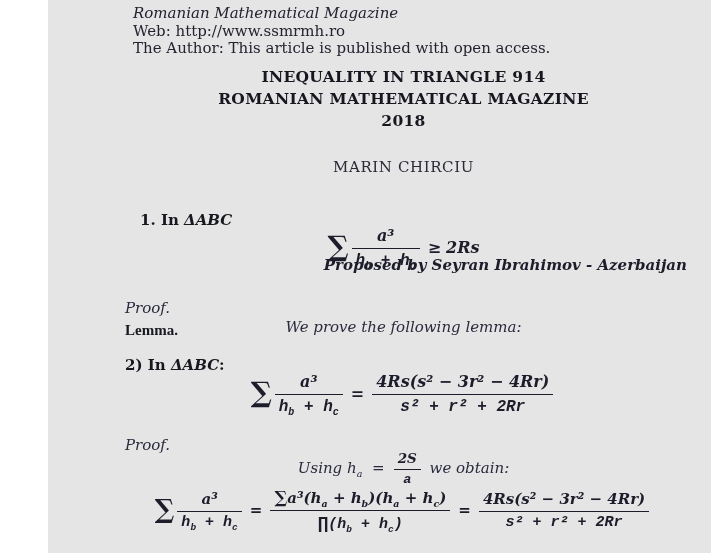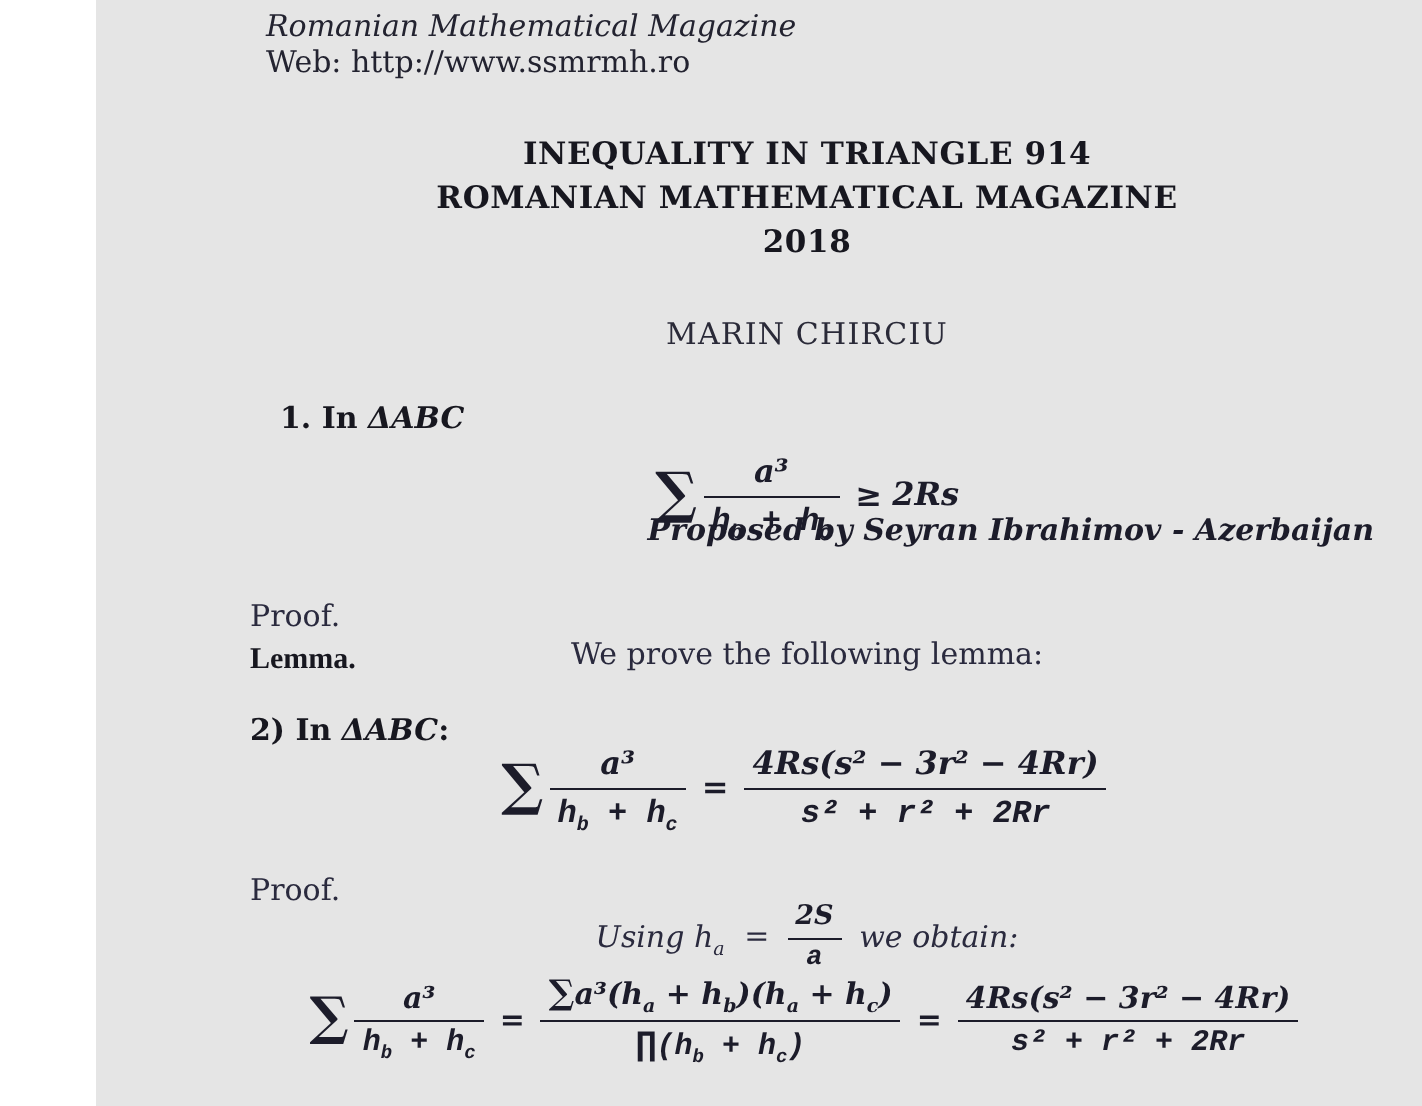--- a/index.html
+++ b/index.html
@@ -17,21 +17,21 @@
   .it{font-style:italic;}
   
   #header{left:85px;top:5px;font-size:15px;line-height:17.5px;}
   #header .line{display:block;}
   
   #title{top:66px;font-weight:bold;font-size:15.5px;line-height:22px;letter-spacing:0.3px;color:#17171f;}
   
   #author{top:158px;font-size:15px;letter-spacing:0.6px;color:#2a2a38;}
   
   .lead{font-size:15px;font-weight:bold;color:#17171f;}
-  .proofline{font-size:15px;color:#2a2a3e;}
+  .proofline{font-size:15px;font-style:italic;color:#2a2a3e;}
   
   .math{font-family:"DejaVu Serif", serif;font-style:italic;font-weight:bold;color:#1c1c2a;}
   .formula{font-size:16px;}
   .rel{font-style:normal;padding:0 5px;}
   .bigop{font-style:normal;font-size:28px;vertical-align:middle;position:relative;top:-2px;}
   .smallop{font-style:normal;font-size:17px;}
   .frac{display:inline-block;vertical-align:middle;margin:0 3px;line-height:1.25;}
   .frac .fn{display:block;padding:0 4px 2px;border-bottom:1.6px solid currentColor;}
   .frac .fd{display:block;padding:2px 4px 0;font-family:Liberation Mono, monospace;}
   .formula sub{font-size:10px;font-style:italic;line-height:0;}
@@ -45,31 +45,32 @@
   #proposed{right:72px;top:256px;font-size:15px;font-weight:bold;font-style:italic;color:#1c1c2a;}
 </style>
 </head>
 <body>
 
 <div id="page">
 
   <div id="header" class="abs">
     <span class="line it">Romanian Mathematical Magazine</span>
     <span class="line">Web: http://www.ssmrmh.ro</span>
+    <span class="line">The Author: This article is published with open access.</span>
   </div>
 
   <div id="title" class="abs center">
     <div>INEQUALITY IN TRIANGLE 914</div>
     <div>ROMANIAN MATHEMATICAL MAGAZINE</div>
     <div>2018</div>
   </div>
 
   <div id="author" class="abs center">MARIN CHIRCIU</div>
 
-  <div class="abs lead" style="left:92px;top:200px;">
+  <div class="abs lead" style="left:92px;top:211px;">
     <span>1. In </span><span class="it">ΔABC</span>
   </div>
 
   <div class="abs center math formula" style="top:226px;">
     <span class="bigop">∑</span><span class="frac"><span class="fn">a³</span><span class="fd"><span>h</span><sub>b</sub><span> + </span><span>h</span><sub>c</sub></span></span><span class="rel">≥</span><span>2Rs</span>
   </div>
 
   <div id="proposed" class="abs">Proposed by Seyran Ibrahimov - Azerbaijan</div>
 
   <div class="abs proofline" style="left:77px;top:299px;">Proof.</div>

